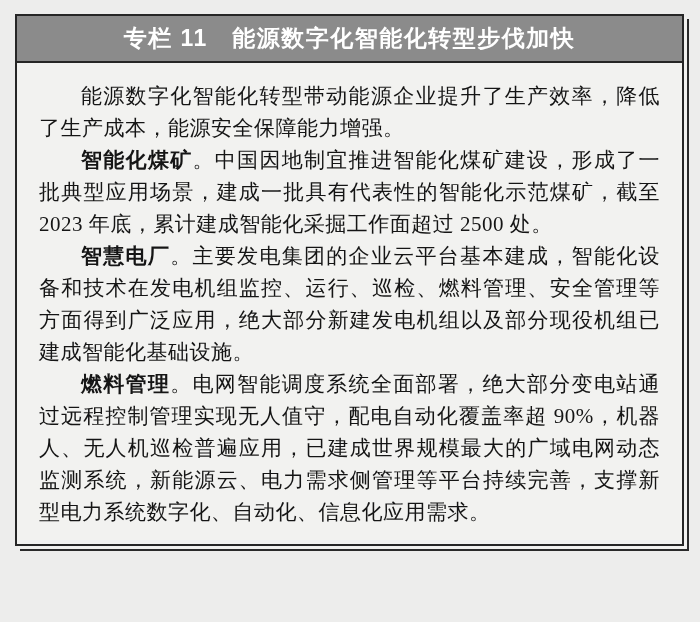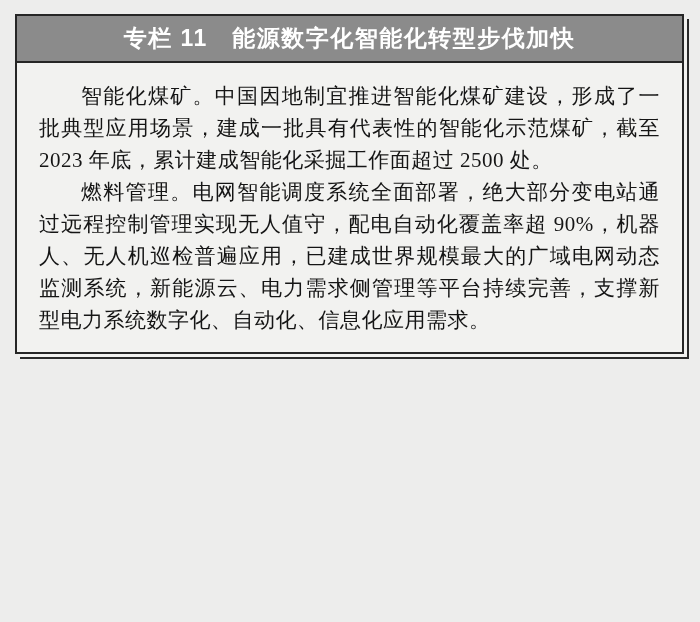--- a/index.html
+++ b/index.html
@@ -49,29 +49,31 @@
   .panel-body p {
     margin: 0;
     font-size: 21px;
     line-height: 32px;
     text-align: justify;
     text-indent: 2em;
     letter-spacing: 0.5px;
   }
   .lead {
     font-family: "Liberation Sans", "DejaVu Sans", sans-serif;
-    font-weight: normal;
+    font-weight: bold;
   }
 </style>
 </head>
 <body>
 
 <div class="page">
   <div class="panel">
     <div class="panel-header">
       <span class="panel-title">专栏 11　能源数字化智能化转型步伐加快</span>
     </div>
     <div class="panel-body">
+      <p><span>能源数字化智能化转型带动能源企业提升了生产效率，降低了生产成本，能源安全保障能力增强。</span></p>
       <p><span class="lead">智能化煤矿</span><span>。中国因地制宜推进智能化煤矿建设，形成了一批典型应用场景，建成一批具有代表性的智能化示范煤矿，截至 2023 年底，累计建成智能化采掘工作面超过 2500 处。</span></p>
+      <p><span class="lead">智慧电厂</span><span>。主要发电集团的企业云平台基本建成，智能化设备和技术在发电机组监控、运行、巡检、燃料管理、安全管理等方面得到广泛应用，绝大部分新建发电机组以及部分现役机组已建成智能化基础设施。</span></p>
       <p><span class="lead">燃料管理</span><span>。电网智能调度系统全面部署，绝大部分变电站通过远程控制管理实现无人值守，配电自动化覆盖率超 90%，机器人、无人机巡检普遍应用，已建成世界规模最大的广域电网动态监测系统，新能源云、电力需求侧管理等平台持续完善，支撑新型电力系统数字化、自动化、信息化应用需求。</span></p>
     </div>
   </div>
 </div>
 
 </body></html>

